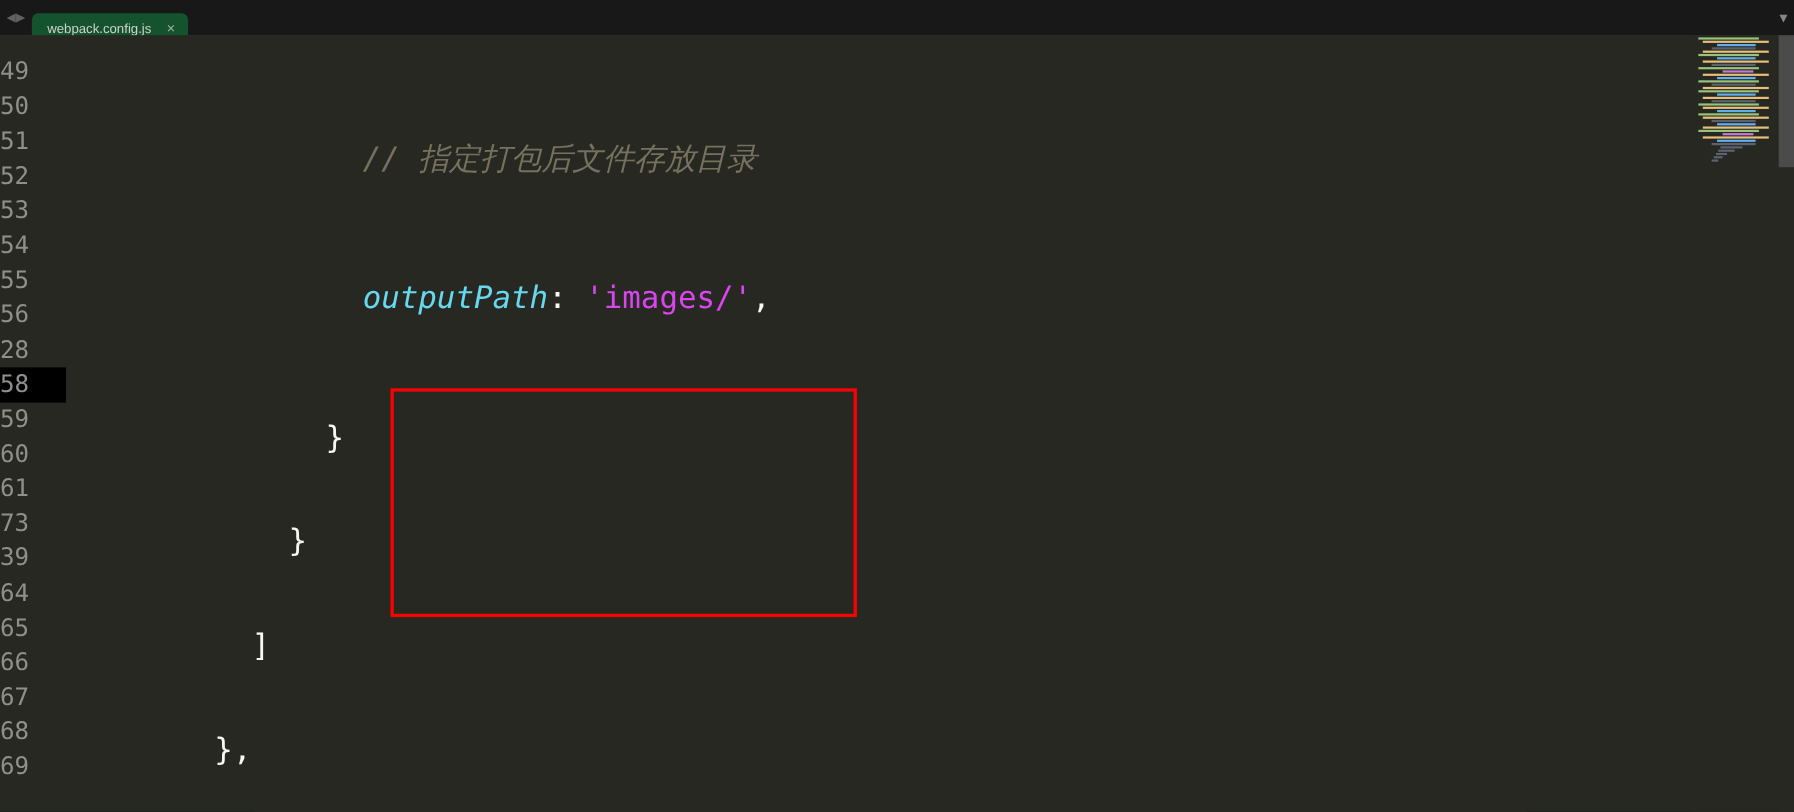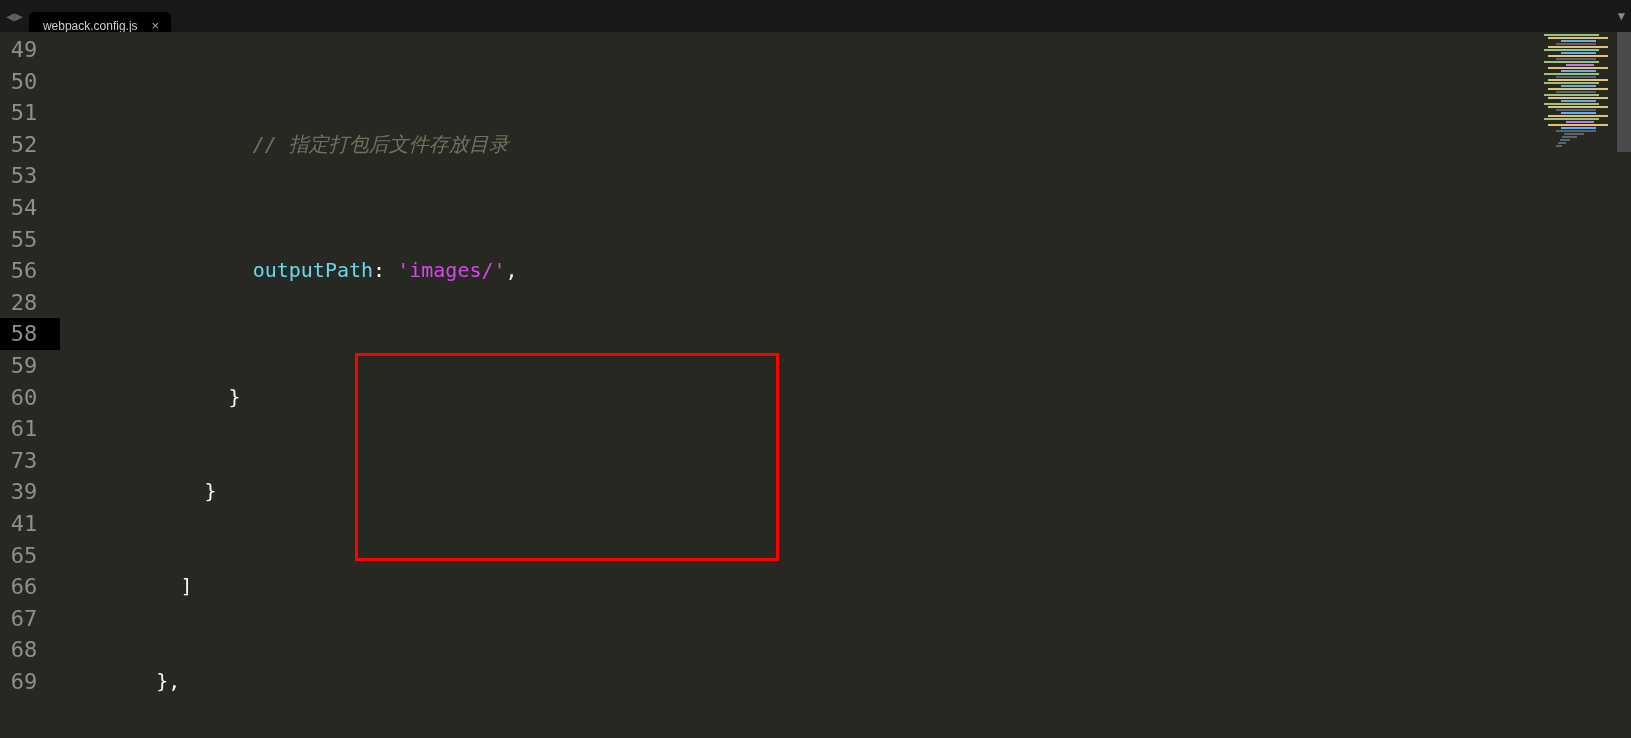--- a/index.html
+++ b/index.html
@@ -24,21 +24,21 @@
   .tab-nav-arrows{
     display:flex;
     align-items:center;
     padding:0 6px;
     height:100%;
     color:#808080;
   }
   .tab-nav-arrows span{font-size:14px;line-height:1;opacity:.7;}
   .tab{
     height:27px;
-    background:#000000;
+    background:#14532d;
     color:#d0d0d0;
     font-size:12px;
     font-family:Helvetica,Arial,sans-serif;
     padding:0 12px 0 14px;
     display:flex;
     align-items:center;
     gap:14px;
     border-top-left-radius:6px;
     border-top-right-radius:6px;
     position:relative;
@@ -59,43 +59,43 @@
   
   .editor{
     position:absolute;
     top:32px;left:0;right:0;bottom:0;
     background:#272822;
   }
   .gutter{
     position:absolute;
     left:0;top:0;bottom:0;
     width:60px;
-    text-align:center;
+    text-align:left;
     color:#8f908a;
     font-size:22px;
     line-height:31.6px;
-    padding-top:2px;
+    padding-top:18px;
   }
   .gutter .ln{height:31.6px;padding-right:12px;}
   .gutter .ln.current{background:#000000;}
 
   .code{
     position:absolute;
     left:60px;top:0;right:0;bottom:0;
-    font-size:20px;
+    font-size:28px;
     line-height:31.6px;
     padding-top:2px;
     white-space:pre;
   }
   .code .row{height:31.6px;}
 
   
   .t-plain  {color:#f8f8f2;}
   .t-comment{color:#75715e;font-style:italic;}
-  .t-blue   {color:#66d9ef;}
+  .t-blue   {color:#66d9ef;font-style:italic;}
   .t-str    {color:#d946ef;}
 
   
   .redbox{
     position:absolute;
     border:3px solid #ff0000;
     left:355px;
     top:321px;
     width:418px;
     height:202px;
@@ -149,21 +149,21 @@
       <div class="ln">54</div>
       <div class="ln">55</div>
       <div class="ln">56</div>
       <div class="ln">28</div>
       <div class="ln current">58</div>
       <div class="ln">59</div>
       <div class="ln">60</div>
       <div class="ln">61</div>
       <div class="ln">73</div>
       <div class="ln">39</div>
-      <div class="ln">41</div>
+      <div class="ln">64</div>
       <div class="ln">65</div>
       <div class="ln">66</div>
       <div class="ln">67</div>
       <div class="ln">68</div>
       <div class="ln">69</div>
     </div>
   <div class="code">
 
     <div class="row"><span class="t-plain">                </span><span class="t-comment">// 指定打包后文件存放目录</span></div>
 

